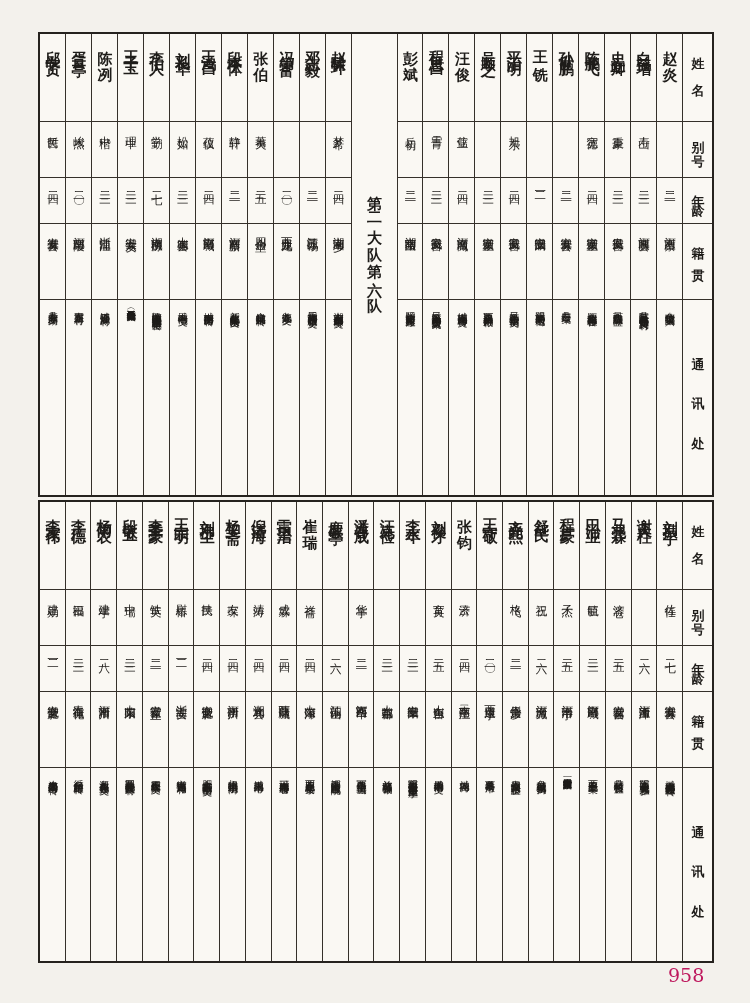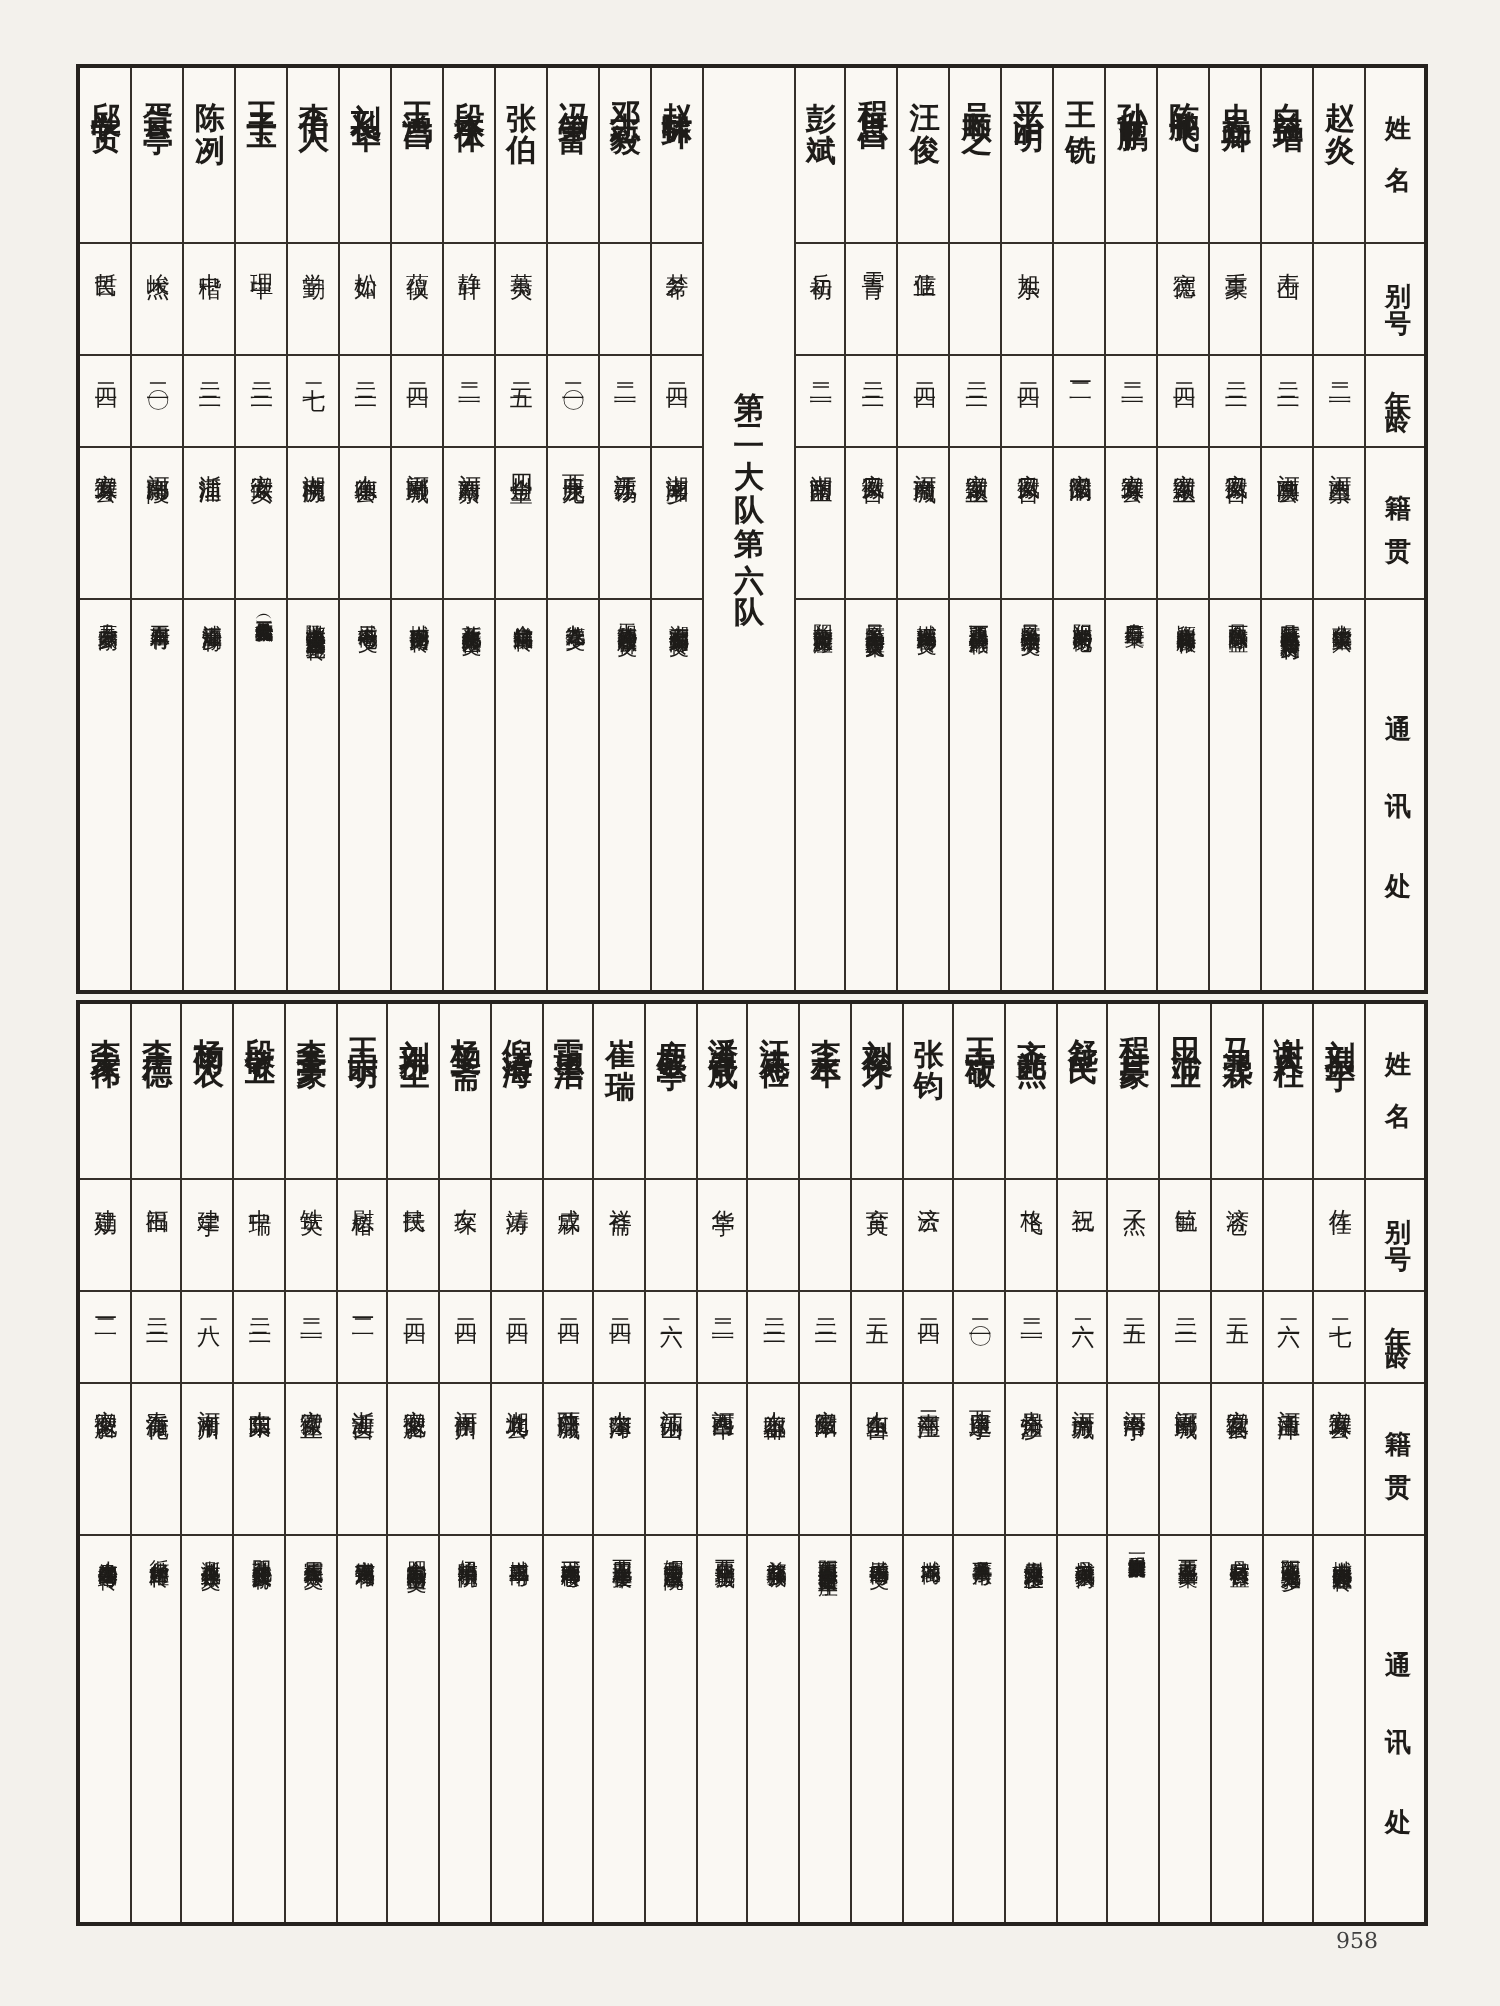--- a/index.html
+++ b/index.html
@@ -46,21 +46,21 @@
   .mark{font-size:8px;letter-spacing:0;font-weight:normal;}
   .alias-text{font-size:11.5px;letter-spacing:2px;padding-top:5px;}
   .age-text{font-size:11.5px;letter-spacing:2px;padding-top:5px;}
   .native-text{font-size:11.5px;letter-spacing:1px;padding-top:4px;}
   .addr-text{font-size:10px;line-height:12px;letter-spacing:0.5px;padding-top:4px;}
   .addr-long{font-size:9px;line-height:11.5px;letter-spacing:0;}
   .divider-cell{justify-content:center;}
   .divider-text{font-size:15px;font-weight:bold;letter-spacing:17px;padding-top:150px;}
   #page-num{
     position:absolute;left:668px;top:964px;
-    font-family:"DejaVu Serif",serif;font-size:11px;color:#404040;
+    font-family:"DejaVu Serif",serif;font-size:19px;color:#be185d;
   }
 </style>
 </head>
 <body>
 
 <div id="top-table" class="vtable">
     <div class="vcol header">
       <div class="vcell r-name">
         <span class="vtext h-text h0">姓名</span>
       </div>

